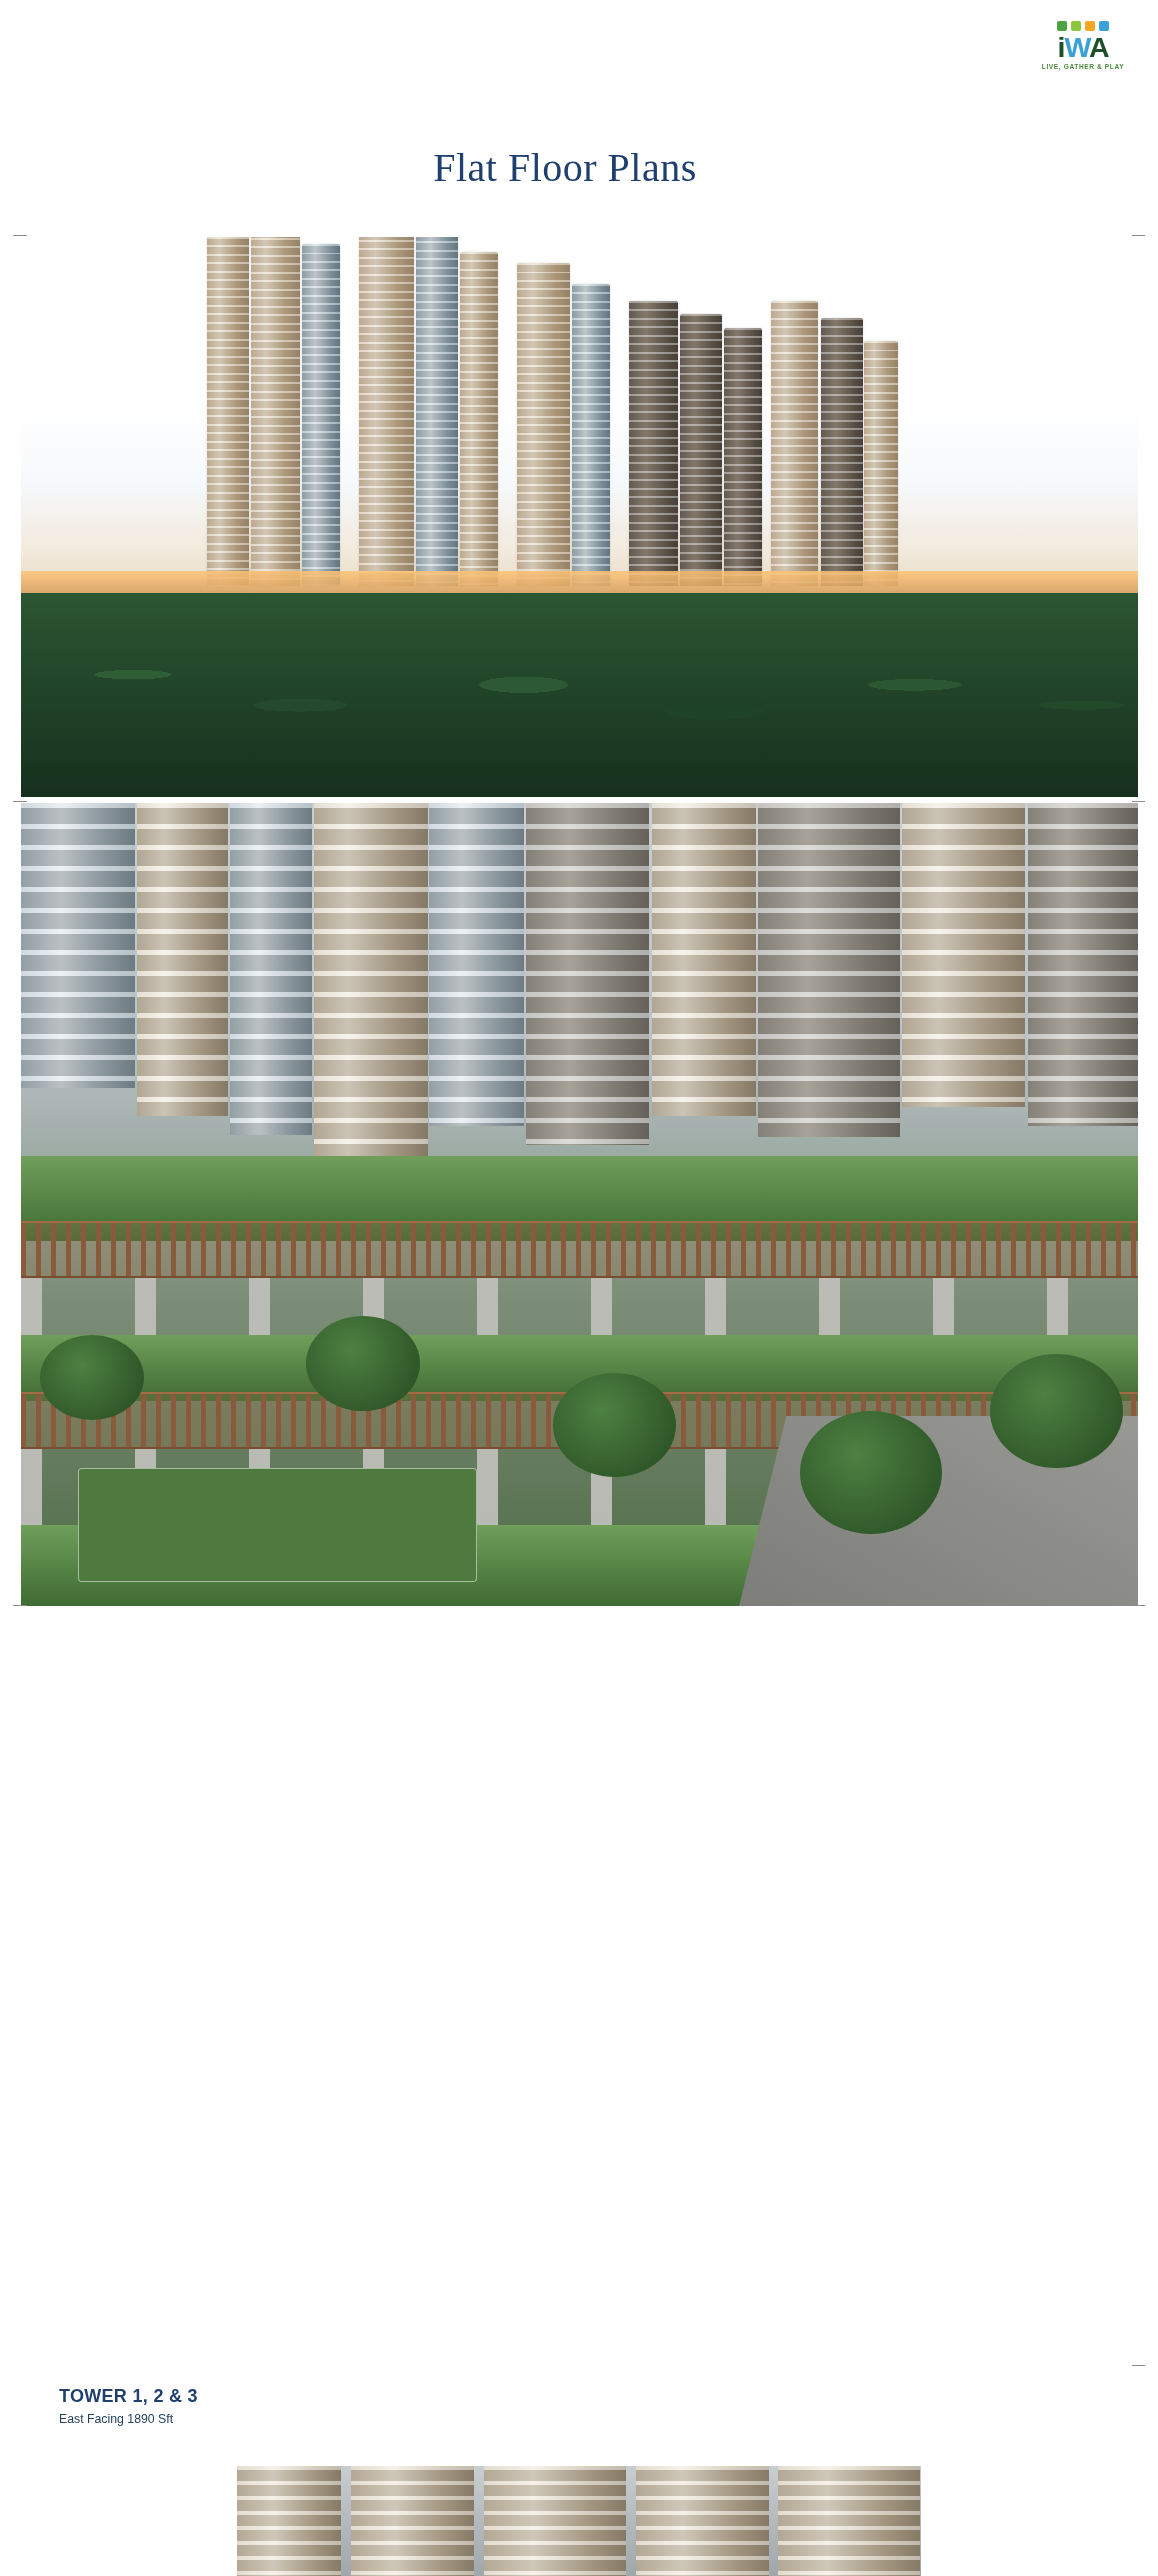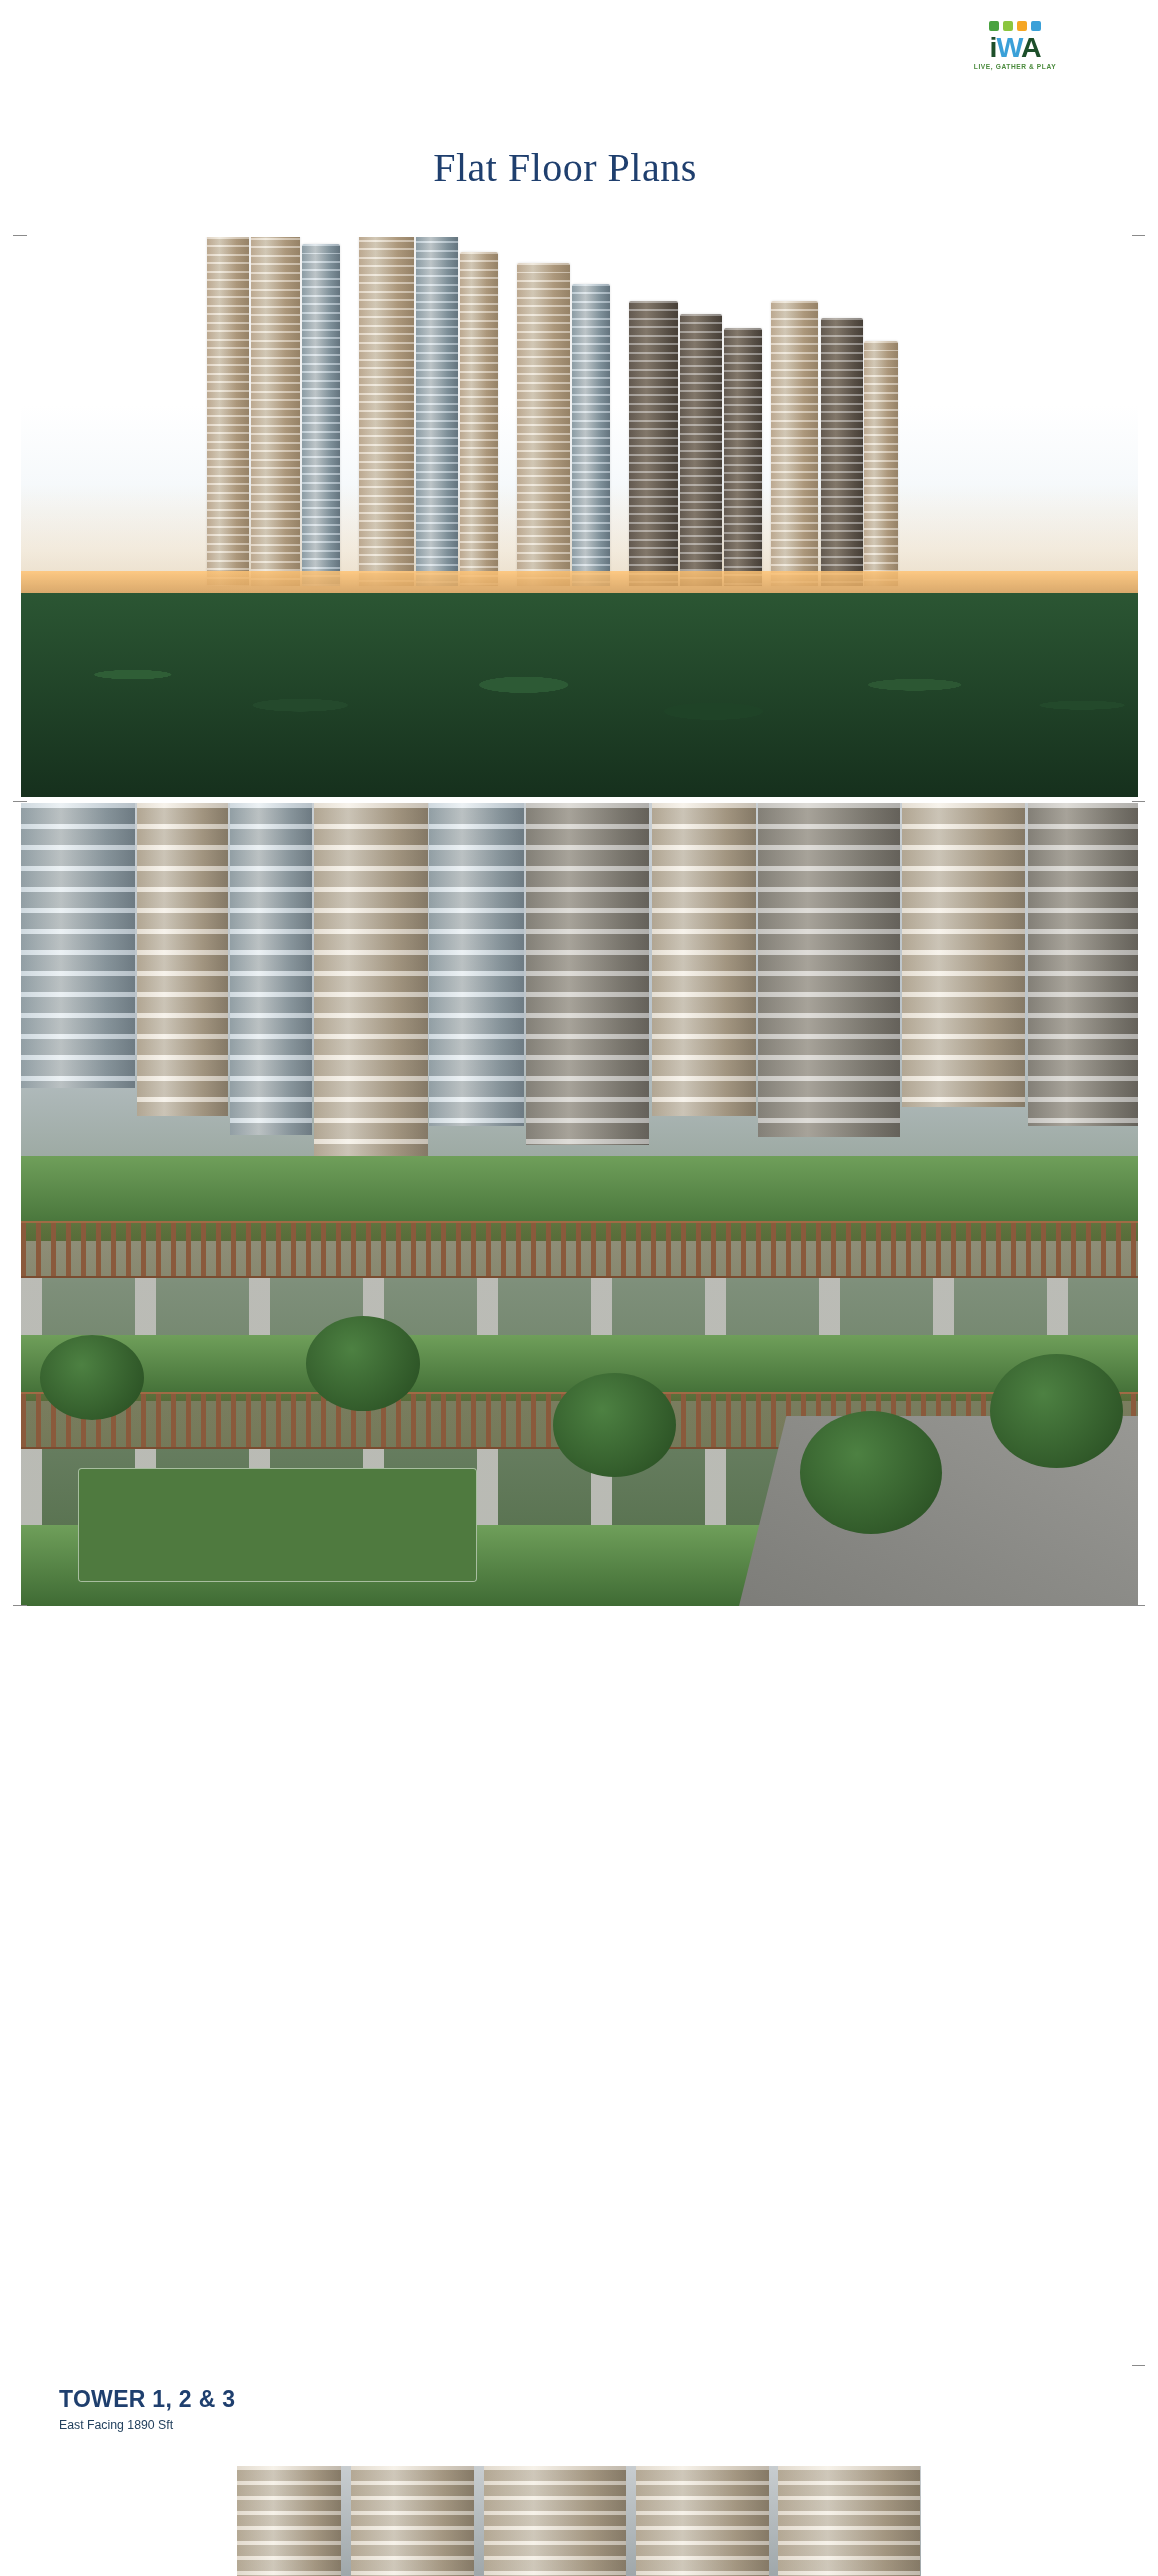--- a/index.html
+++ b/index.html
@@ -43,21 +43,21 @@
     line-height: 28.5px;
   }
   .logo-word .w { color: #3aa0d8; }
   .logo-tag {
     font-size: 6.6px;
     letter-spacing: 0.6px;
     color: #4a8a3c;
     font-weight: bold;
     margin-top: 0.9px;
   }
-  #logo-top { top: 21px; left: 958px; }
+  #logo-top { top: 21px; left: 1026px; }
 
   
   .main-title {
     position: absolute;
     top: 144px;
     left: 0;
     width: 1130px;
     text-align: center;
     font-family: "Liberation Serif", serif;
     font-size: 40px;
@@ -188,21 +188,21 @@
     background: #ffffff;
   }
 
   
   .footer-cap {
     position: absolute;
     left: 59px;
     top: 2386px;
     color: #1f3f6e;
   }
-  .footer-cap .t1 { font-size: 23px; font-weight: bold; letter-spacing: 0.3px; }
+  .footer-cap .t1 { font-size: 18px; font-weight: bold; letter-spacing: 0.3px; }
   .footer-cap .t2 { font-size: 12.3px; margin-top: 4.7px; color: #24425f; }
 
   .next-strip {
     position: absolute;
     top: 2466px;
     left: 237px;
     width: 684px;
     height: 110px;
     overflow: hidden;
     background: linear-gradient(to bottom, #c8cdd0, #9fa7aa);

